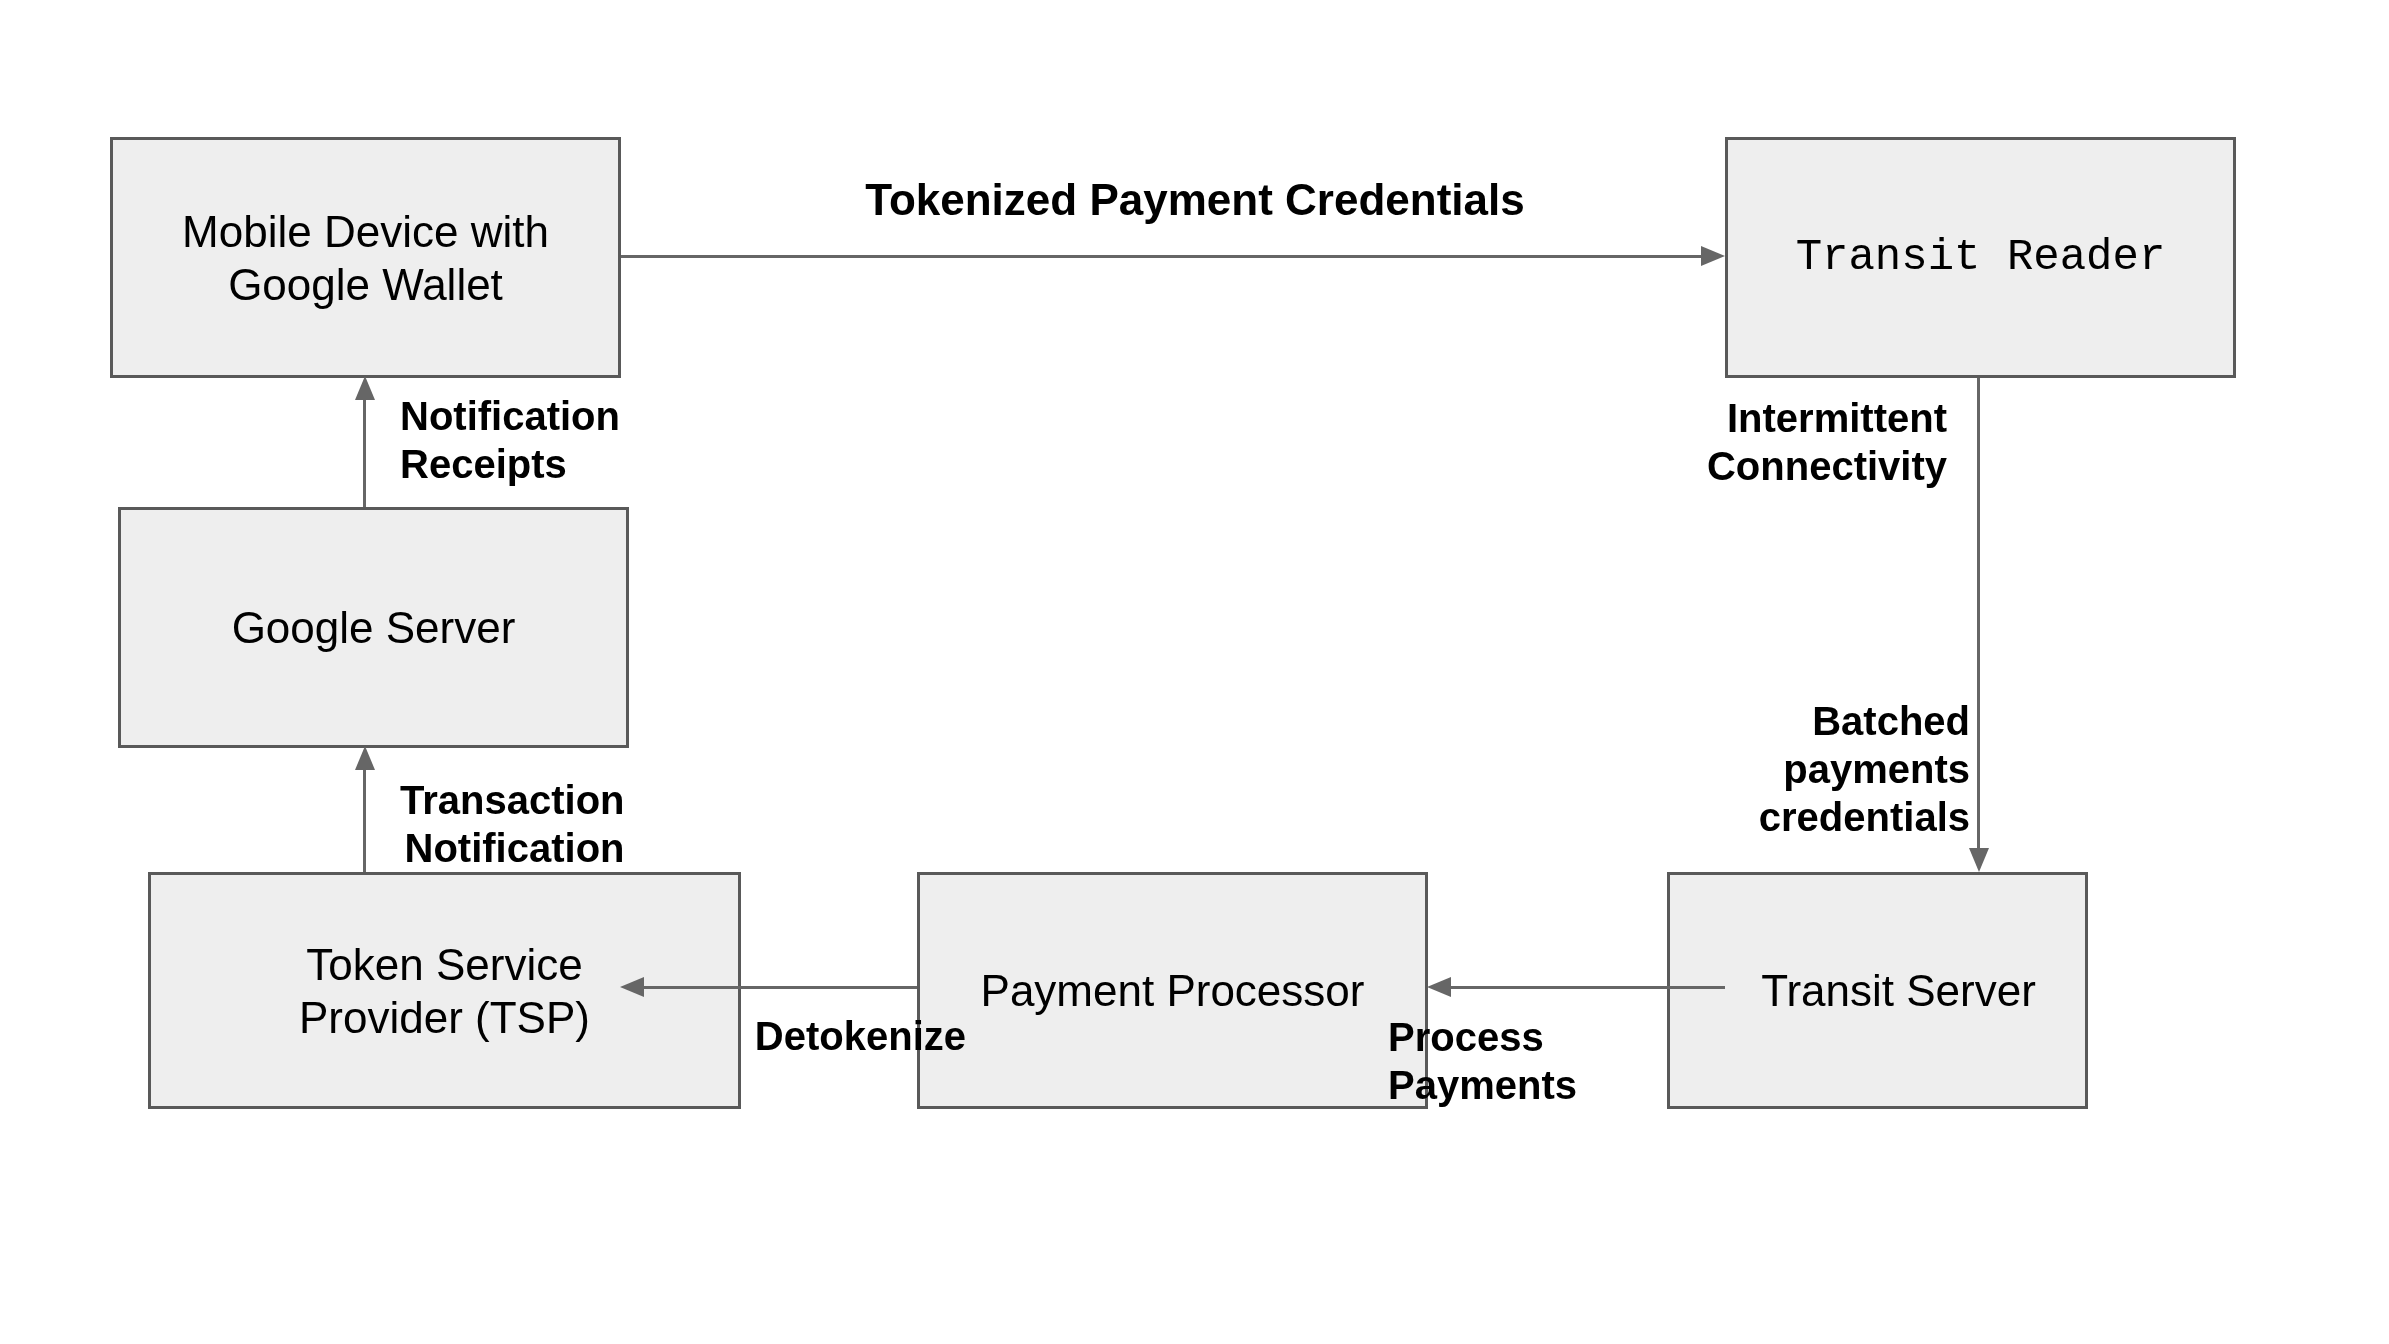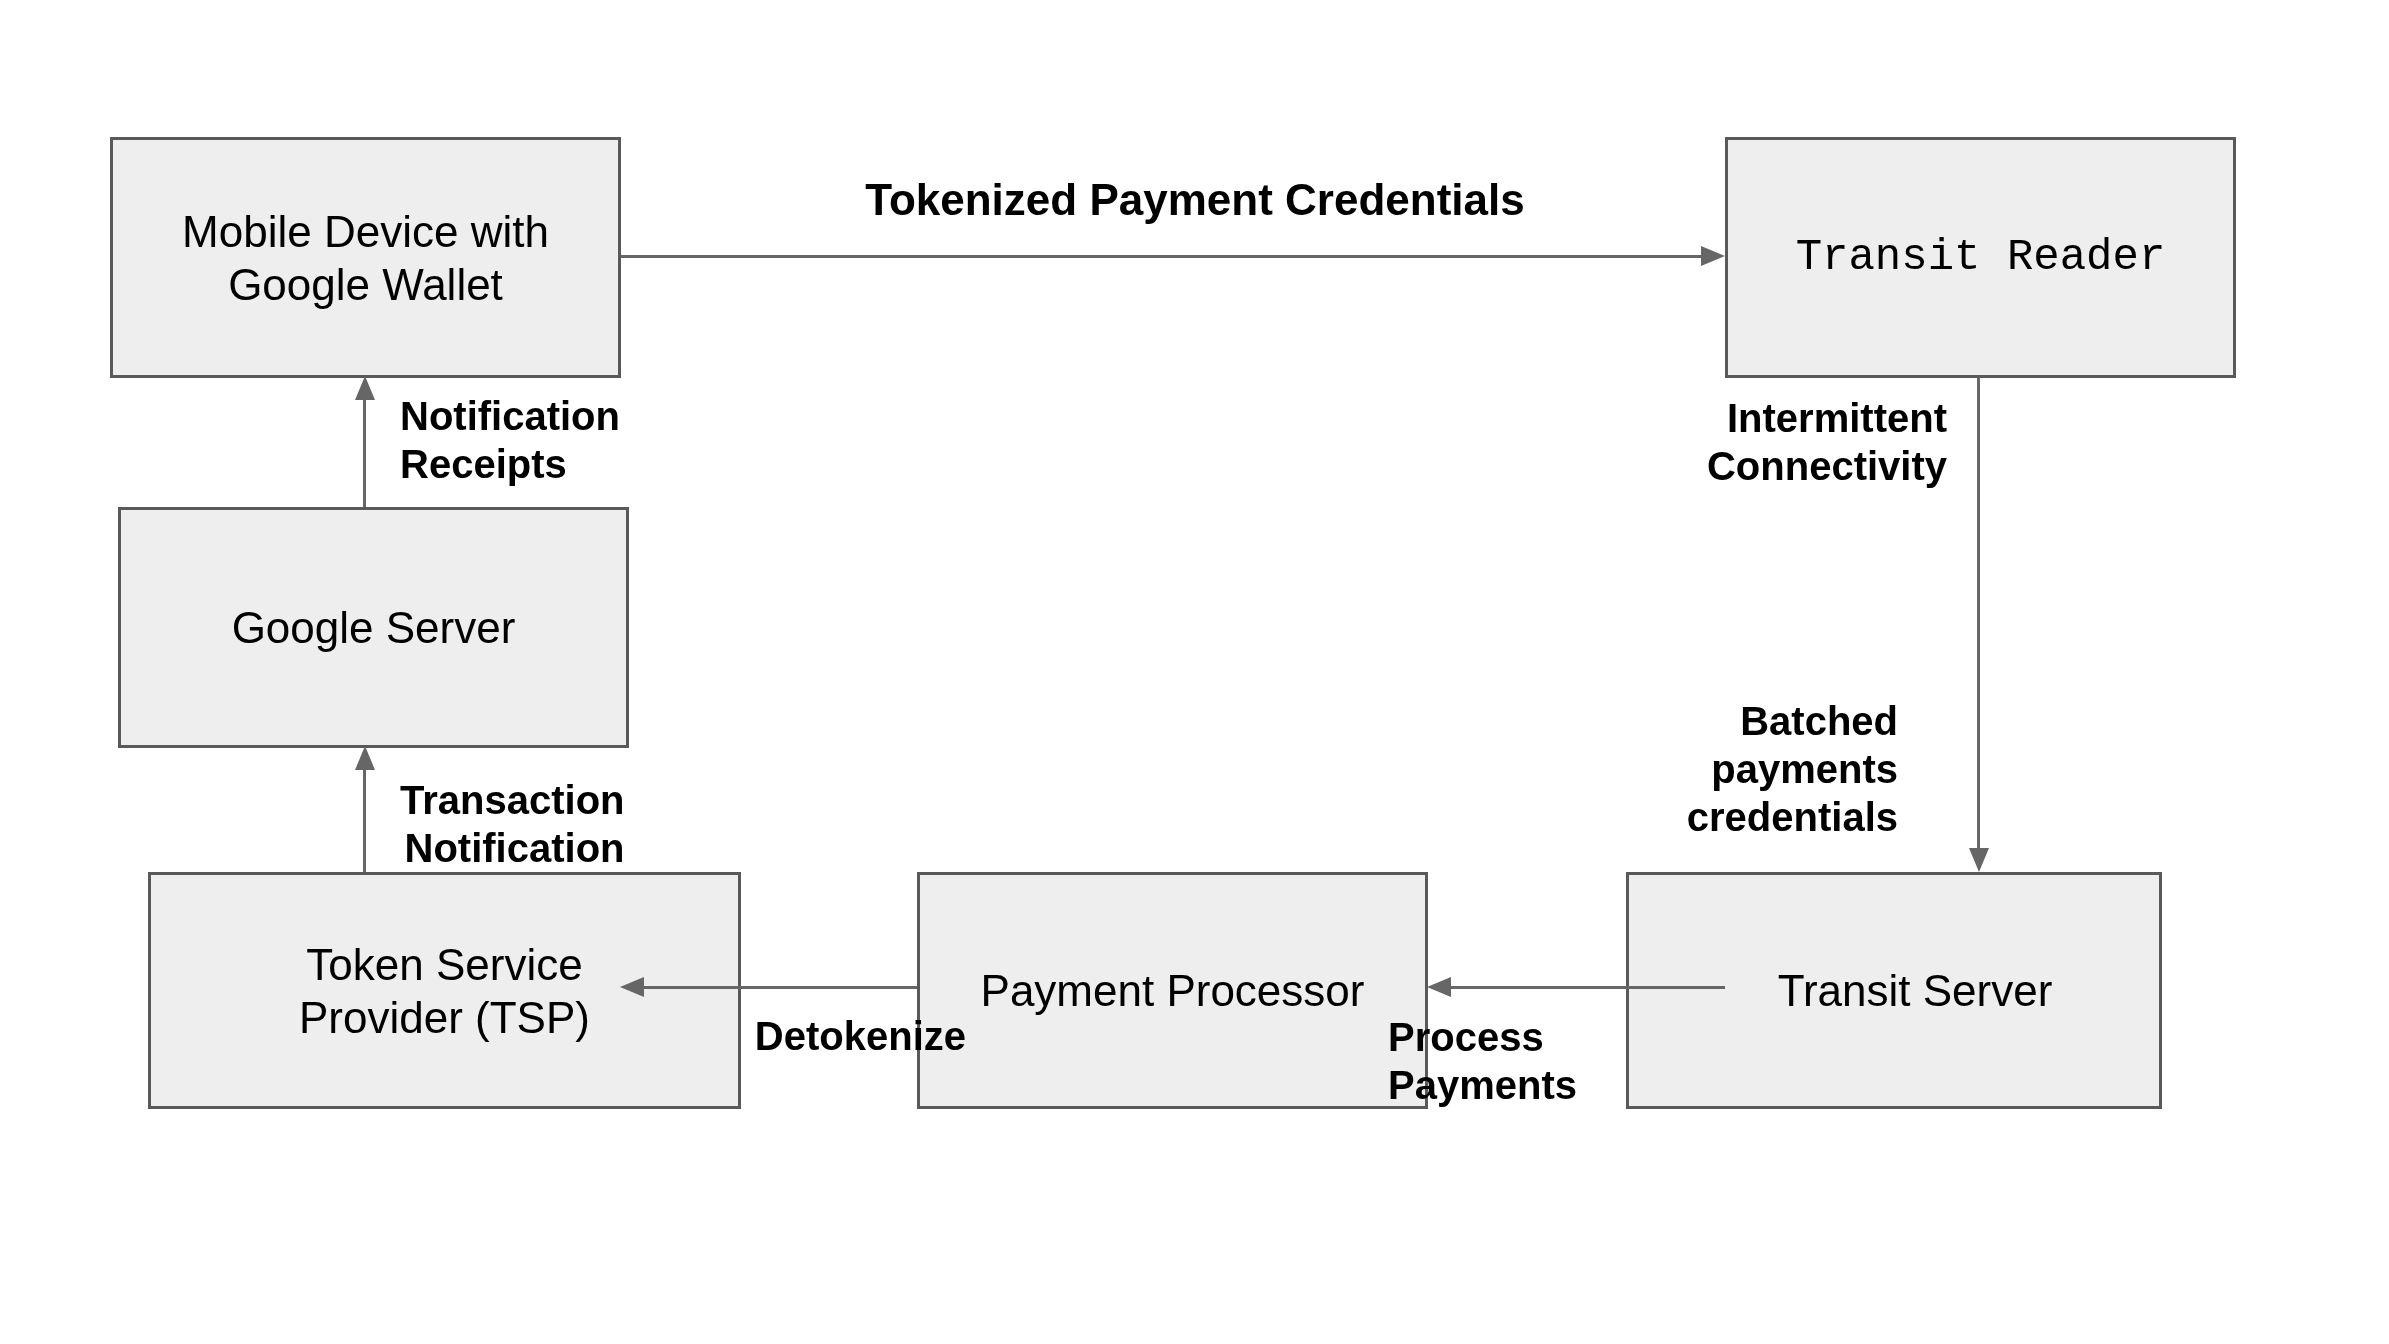--- a/index.html
+++ b/index.html
@@ -25,21 +25,21 @@
     text-align:center;
     font-size:44px;line-height:53px;
     color:var(--text);
     white-space:pre-line;
   }
   .node-mobile{left:110px;top:137px;width:511px;height:241px;}
   .node-reader{left:1725px;top:137px;width:511px;height:241px;font-family:Liberation Mono, monospace;}
   .node-google{left:110px;top:507px;width:511px;height:241px;margin-left:8px;}
   .node-tsp{left:110px;top:872px;width:593px;height:237px;margin-left:38px;}
   .node-payproc{left:917px;top:872px;width:511px;height:237px;}
-  .node-transerver{left:1626px;top:872px;width:536px;height:237px;padding-left:42px;}
+  .node-transerver{left:1667px;top:872px;width:421px;height:237px;padding-left:42px;}
 
   .edge-line{position:absolute;background:var(--arrow);}
   .line-tokenized{left:621px;top:255px;width:1084px;height:3px;}
   .line-batched{left:1977px;top:378px;width:3px;height:470px;}
   .line-process{left:1451px;top:986px;width:274px;height:3px;}
   .line-detokenize{left:644px;top:986px;width:273px;height:3px;}
   .line-transaction{left:363px;top:770px;width:3px;height:102px;}
   .line-receipts{left:363px;top:400px;width:3px;height:107px;}
 
   .arrowhead{position:absolute;width:0;height:0;}
@@ -67,21 +67,21 @@
     font-weight:bold;
     font-size:40px;line-height:48px;
     color:var(--text);
     white-space:pre-line;
   }
   .label-tokenized{left:820px;top:172px;width:750px;text-align:center;
     font-size:44px;line-height:56px;}
   .label-receipts{left:400px;top:392px;text-align:left;}
   .label-transaction{left:400px;top:776px;text-align:right;}
   .label-intermittent{left:1447px;top:394px;width:500px;text-align:right;}
-  .label-batched{left:1398px;top:697px;width:500px;text-align:right;}
+  .label-batched{left:1470px;top:697px;width:500px;text-align:right;}
   .label-process{left:1388px;top:1013px;width:400px;text-align:left;}
   .label-detokenize{left:566px;top:1012px;width:400px;text-align:right;}
 </style>
 </head>
 <body>
 
 <div class="canvas">
 
   <div class="node node-mobile">Mobile Device with
 Google Wallet</div>

